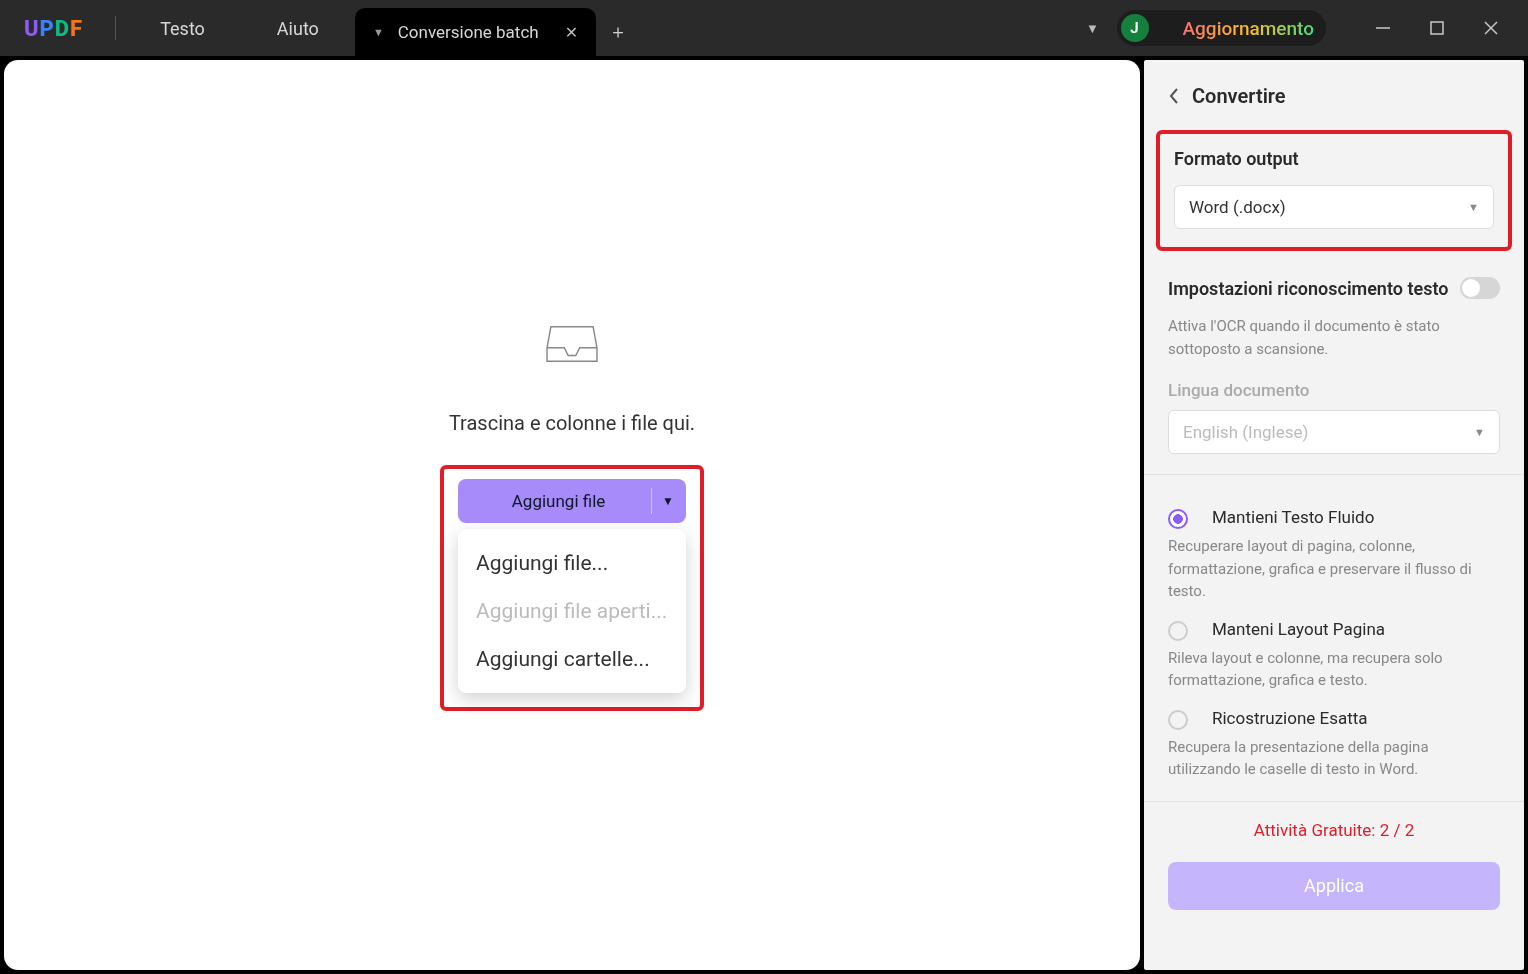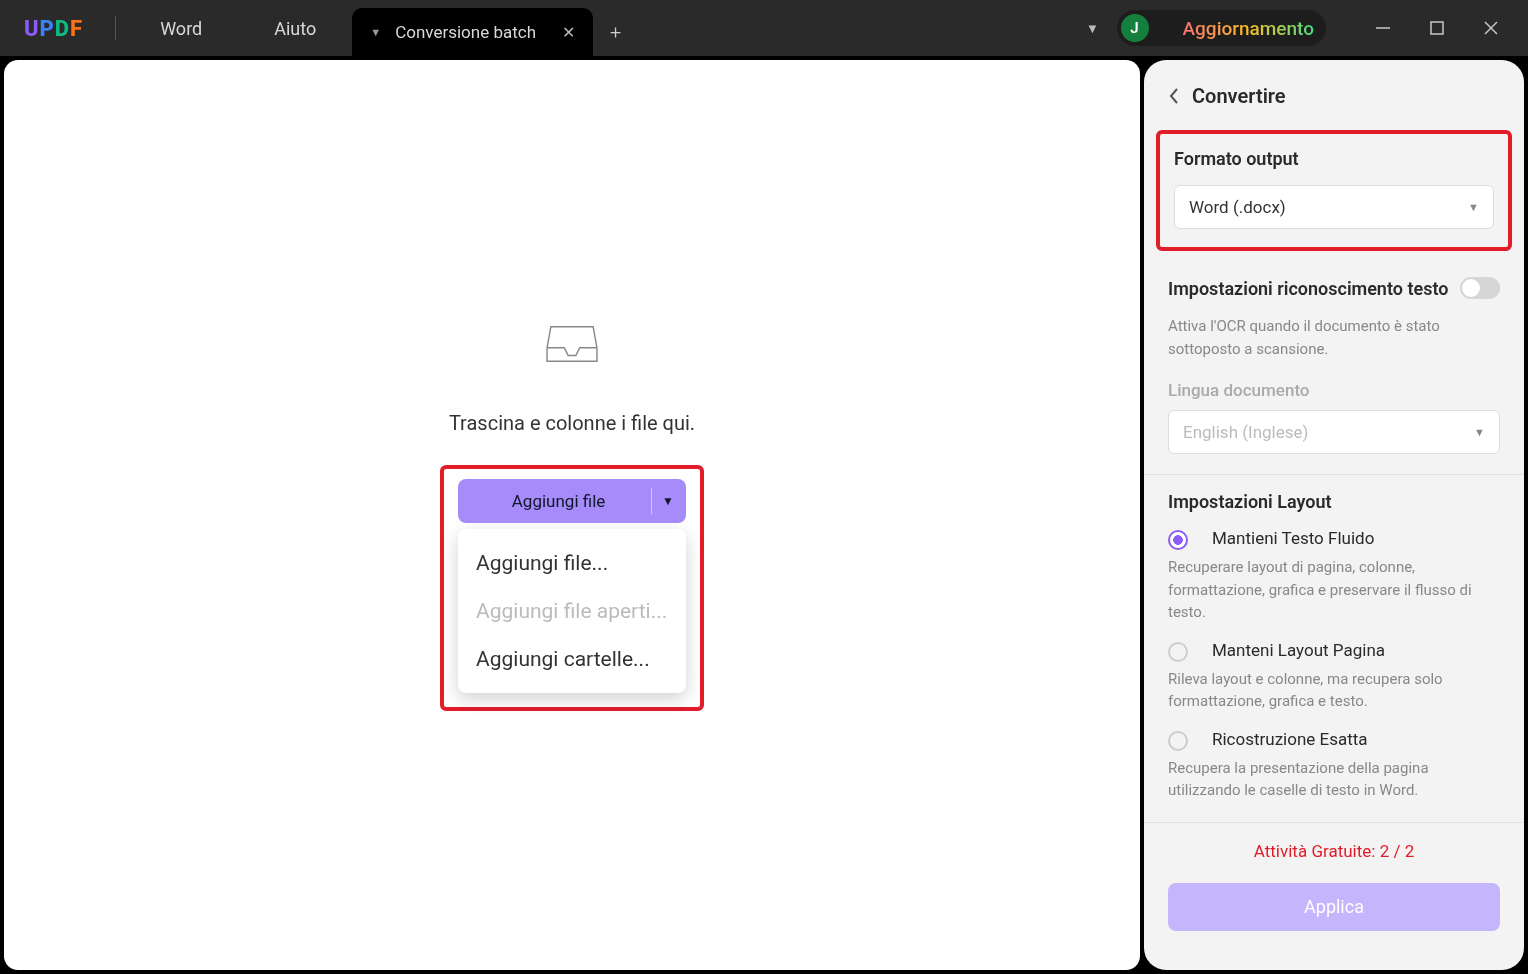--- a/index.html
+++ b/index.html
@@ -154,21 +154,21 @@
     padding: 12px 18px;
     font-size: 21px;
     color: #333;
     cursor: pointer;
   }
   .dropdown-item.disabled { color: #bbb; cursor: default; }
 
   .side-panel {
     width: 380px;
     background: #f3f3f3;
-    border-radius: 22px;
+    border-radius: 2px;
     margin-left: 4px;
     padding: 24px 0 16px;
     display: flex;
     flex-direction: column;
     overflow-y: auto;
   }
   .panel-header {
     display: flex;
     align-items: center;
     gap: 12px;
@@ -283,21 +283,21 @@
   }
 </style>
 </head>
 <body>
 
 <div class="titlebar">
   <div class="logo">
     <span class="u">U</span><span class="p">P</span><span class="d">D</span><span class="f">F</span>
   </div>
   <div class="divider-v"></div>
-  <div class="menu-item">Word</div>
+  <div class="menu-item">Testo</div>
   <div class="menu-item">Aiuto</div>
 
   <div class="tabs">
     <div class="tab active">
       <span class="caret">▼</span>
       <span>Conversione batch</span>
       <span class="close">✕</span>
     </div>
     <div class="new-tab">＋</div>
   </div>
@@ -368,21 +368,20 @@
       </div>
       <div class="hint-text">Attiva l'OCR quando il documento è stato sottoposto a scansione.</div>
       <div class="muted-label">Lingua documento</div>
       <div class="select-box disabled">
         <span>English (Inglese)</span>
         <span class="select-caret">▼</span>
       </div>
     </div>
 
     <div class="section">
-      <div class="section-title">Impostazioni Layout</div>
 
       <div class="radio-option">
         <div class="radio-circle checked"></div>
         <div>
           <div class="radio-label">Mantieni Testo Fluido</div>
         </div>
       </div>
       <div class="radio-desc">Recuperare layout di pagina, colonne, formattazione, grafica e preservare il flusso di testo.</div>
 
       <div class="radio-option">

